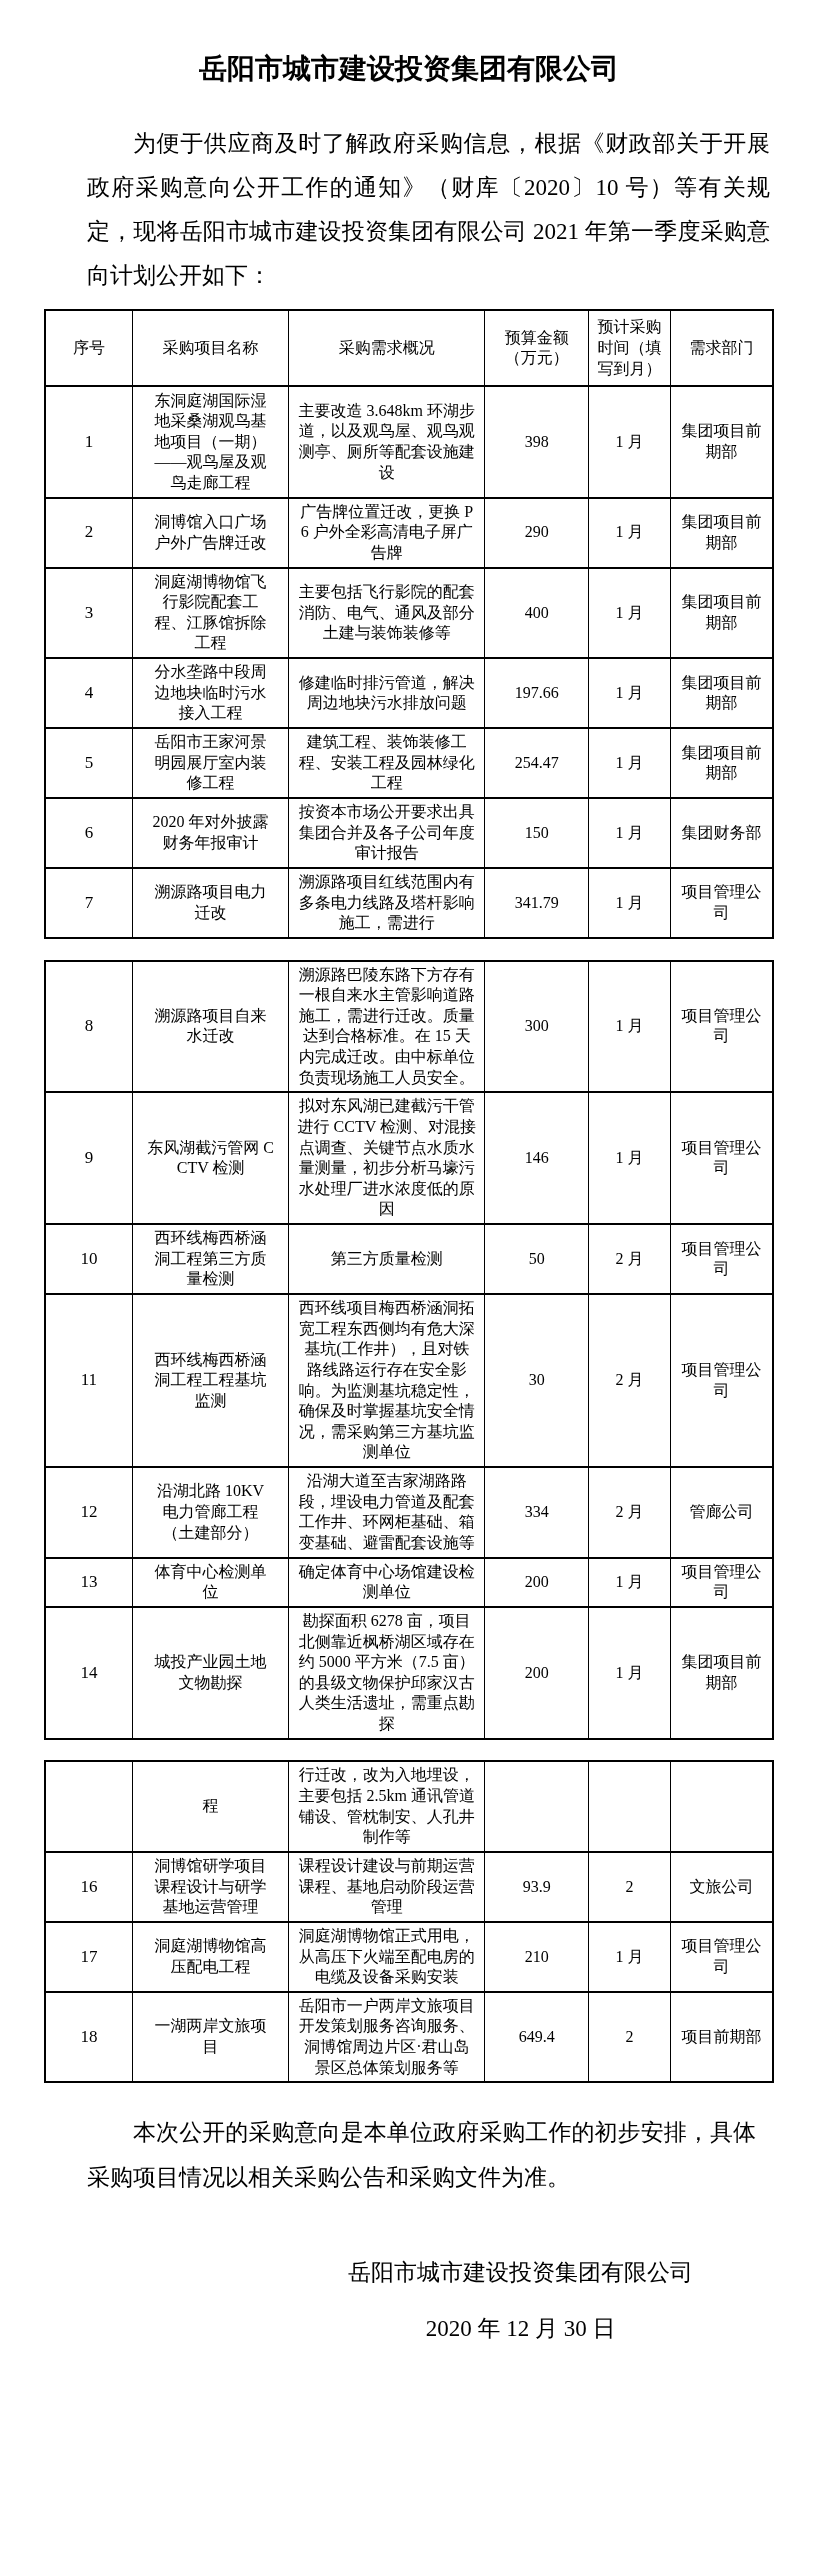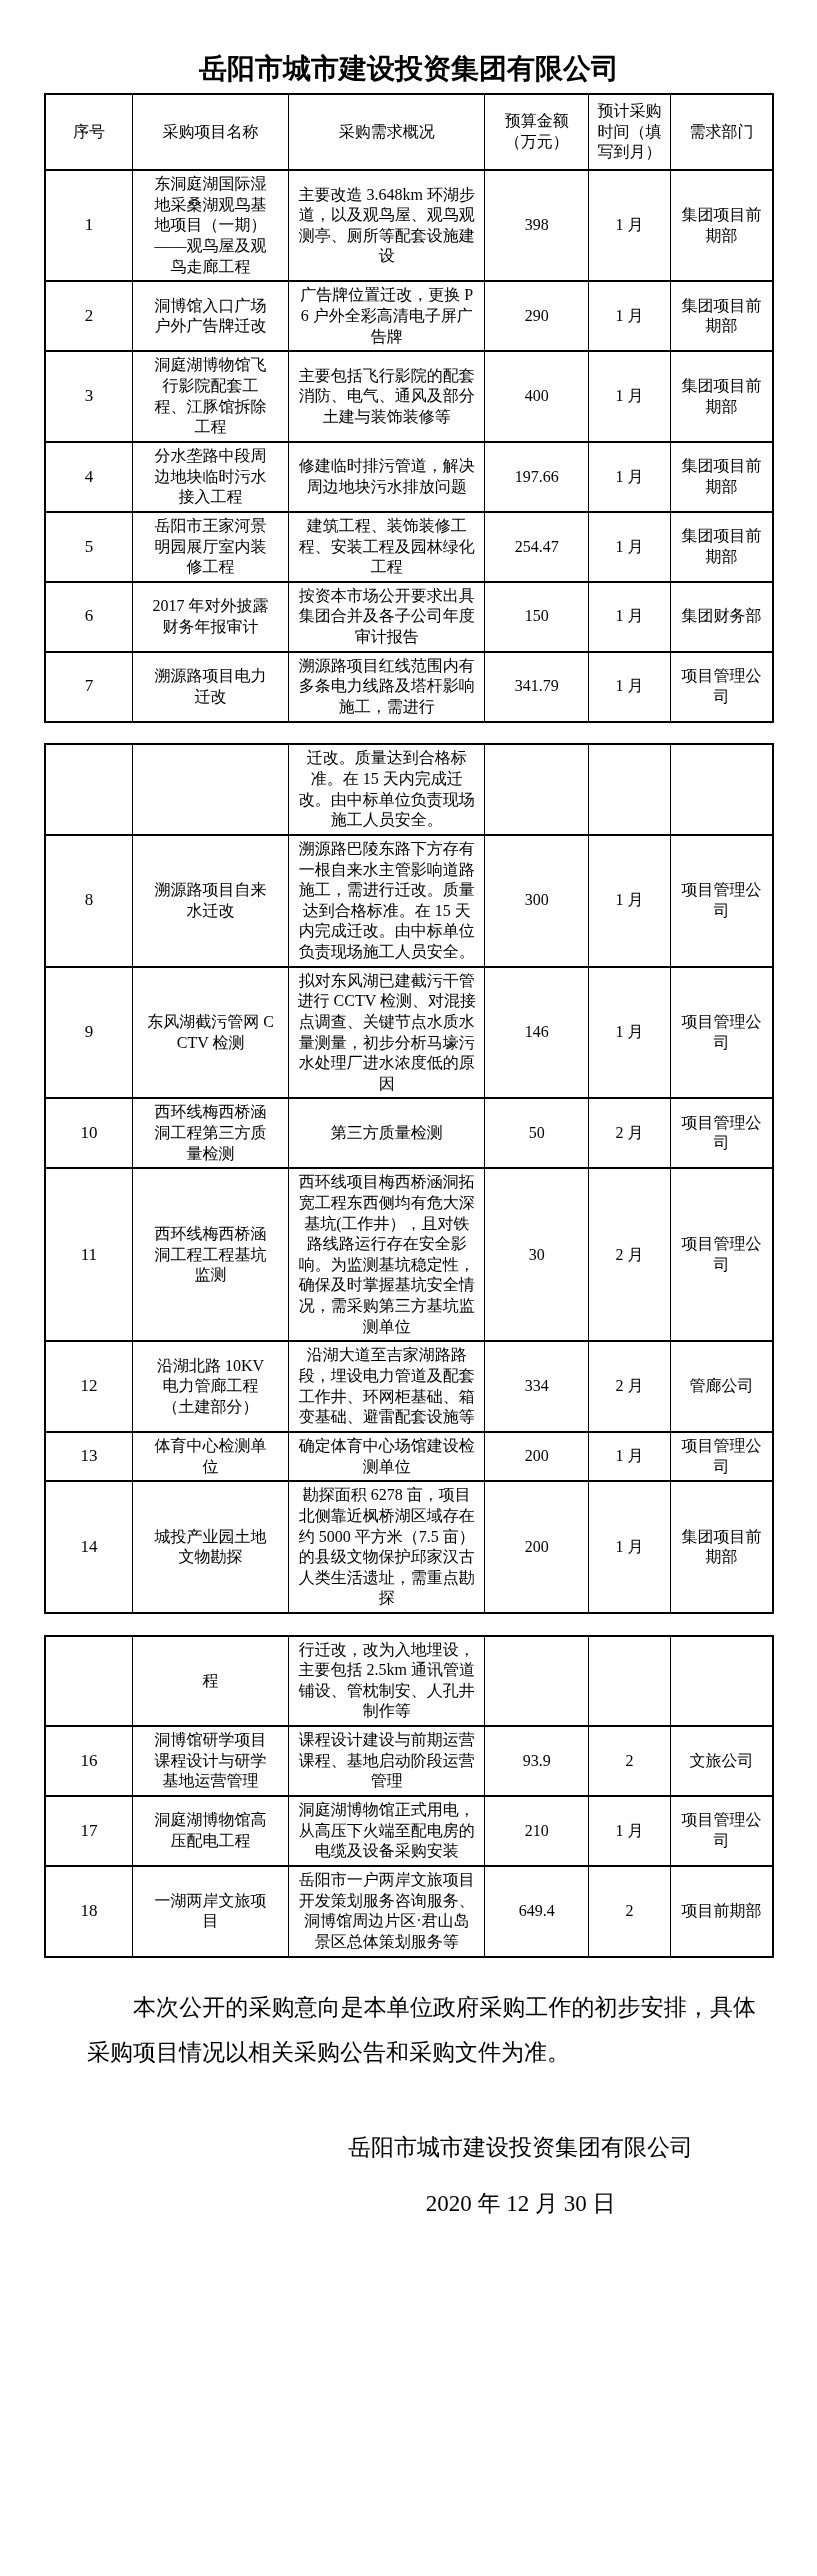--- a/index.html
+++ b/index.html
@@ -62,20 +62,21 @@
 </style>
 </head>
 <body>
 
 <div class="doc">
 
   <div class="title">
     <div>岳阳市城市建设投资集团有限公司</div>
   </div>
 
+  <p class="intro">为便于供应商及时了解政府采购信息，根据《财政部关于开展政府采购意向公开工作的通知》（财库〔2020〕10 号）等有关规定，现将岳阳市城市建设投资集团有限公司 2021 年第一季度采购意向计划公开如下：</p>
 
   <table class="ptable">
     <colgroup>
       <col style="width:12%">
         <col style="width:21.5%">
         <col style="width:26.9%">
       <col style="width:14.3%">
         <col style="width:11.2%">
         <col style="width:14.1%">
     </colgroup>
@@ -125,21 +126,21 @@
         <tr>
           <td class="c-no">5</td>
           <td class="c-name">岳阳市王家河景明园展厅室内装修工程</td>
           <td class="c-desc">建筑工程、装饰装修工程、安装工程及园林绿化工程</td>
           <td class="c-budget">254.47</td>
           <td class="c-time">1 月</td>
           <td class="c-dept">集团项目前期部</td>
         </tr>
         <tr>
           <td class="c-no">6</td>
-          <td class="c-name">2017 年对外披露财务年报审计</td>
+          <td class="c-name">2020 年对外披露财务年报审计</td>
           <td class="c-desc">按资本市场公开要求出具集团合并及各子公司年度审计报告</td>
           <td class="c-budget">150</td>
           <td class="c-time">1 月</td>
           <td class="c-dept">集团财务部</td>
         </tr>
         <tr>
           <td class="c-no">7</td>
           <td class="c-name">溯源路项目电力迁改</td>
           <td class="c-desc">溯源路项目红线范围内有多条电力线路及塔杆影响施工，需进行</td>
           <td class="c-budget">341.79</td>
@@ -153,28 +154,20 @@
     <colgroup>
       <col style="width:12%">
         <col style="width:21.5%">
         <col style="width:26.9%">
       <col style="width:14.3%">
         <col style="width:11.2%">
         <col style="width:14.1%">
     </colgroup>
     <tbody>
         <tr>
-          <td class="c-no"></td>
-          <td class="c-name"></td>
-          <td class="c-desc">迁改。质量达到合格标准。在 15 天内完成迁改。由中标单位负责现场施工人员安全。</td>
-          <td class="c-budget"></td>
-          <td class="c-time"></td>
-          <td class="c-dept"></td>
-        </tr>
-        <tr>
           <td class="c-no">8</td>
           <td class="c-name">溯源路项目自来水迁改</td>
           <td class="c-desc">溯源路巴陵东路下方存有一根自来水主管影响道路施工，需进行迁改。质量达到合格标准。在 15 天内完成迁改。由中标单位负责现场施工人员安全。</td>
           <td class="c-budget">300</td>
           <td class="c-time">1 月</td>
           <td class="c-dept">项目管理公司</td>
         </tr>
         <tr>
           <td class="c-no">9</td>
           <td class="c-name">东风湖截污管网 CCTV 检测</td>

